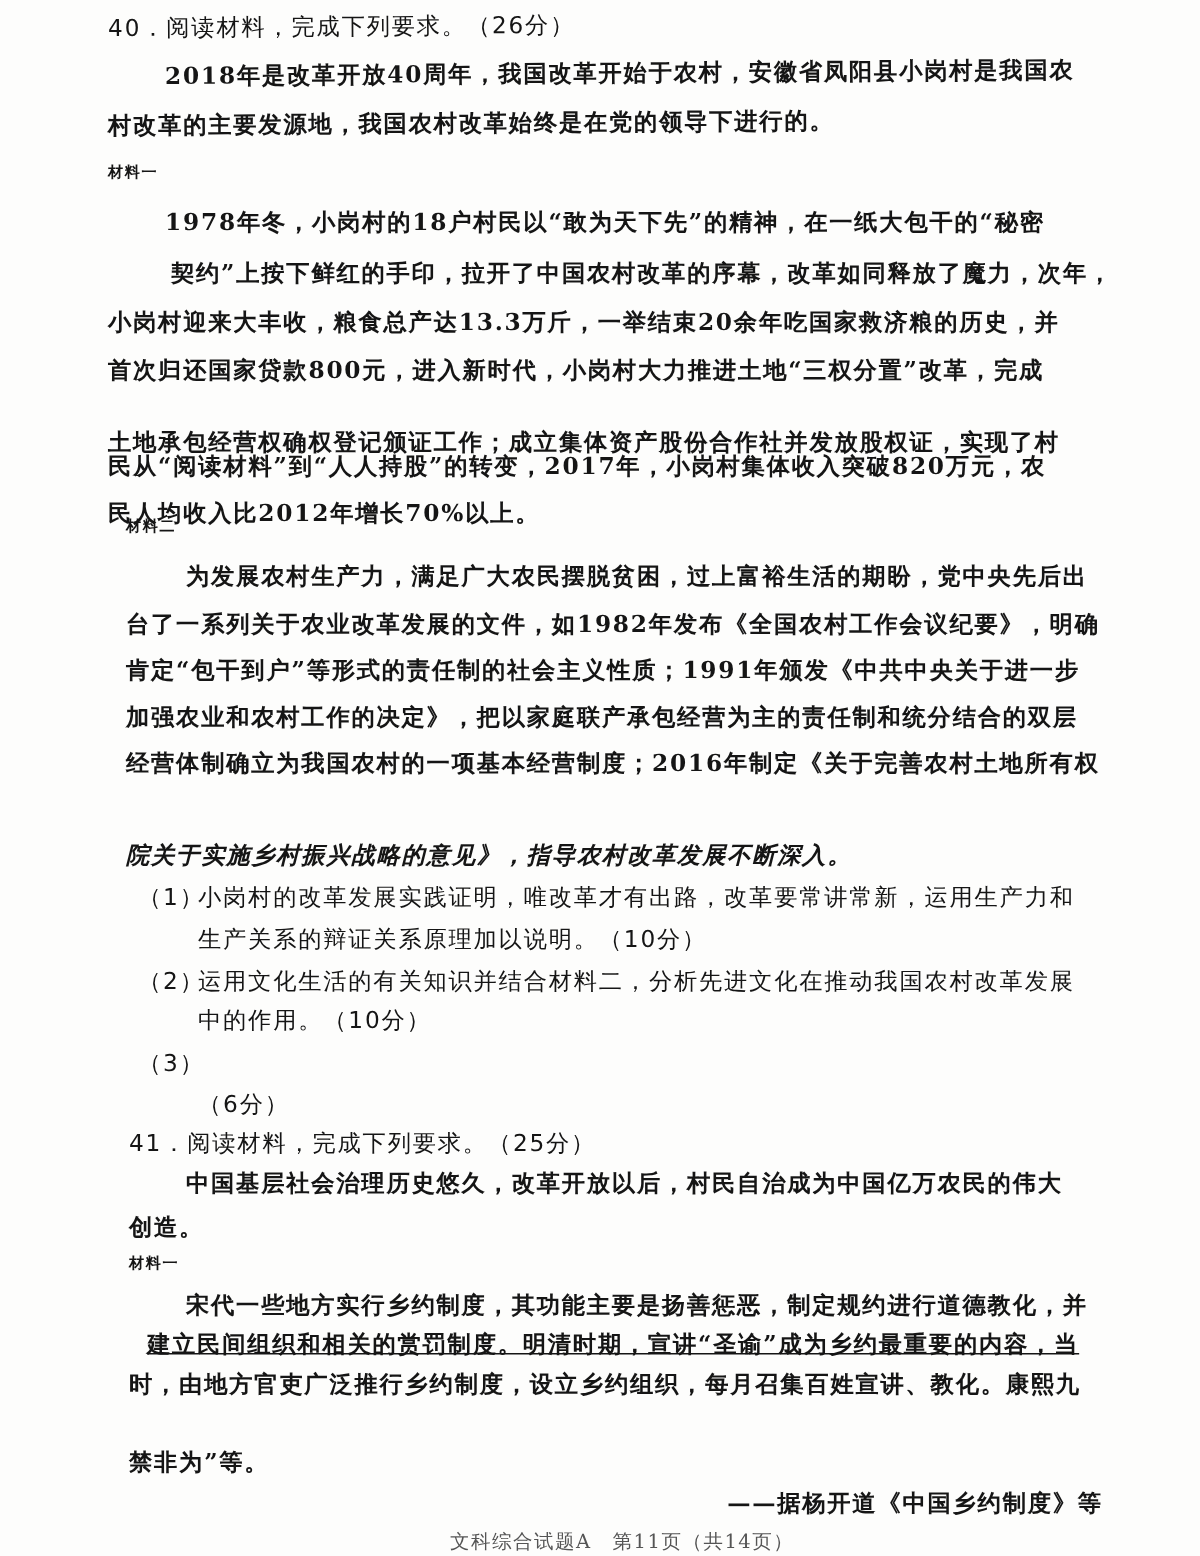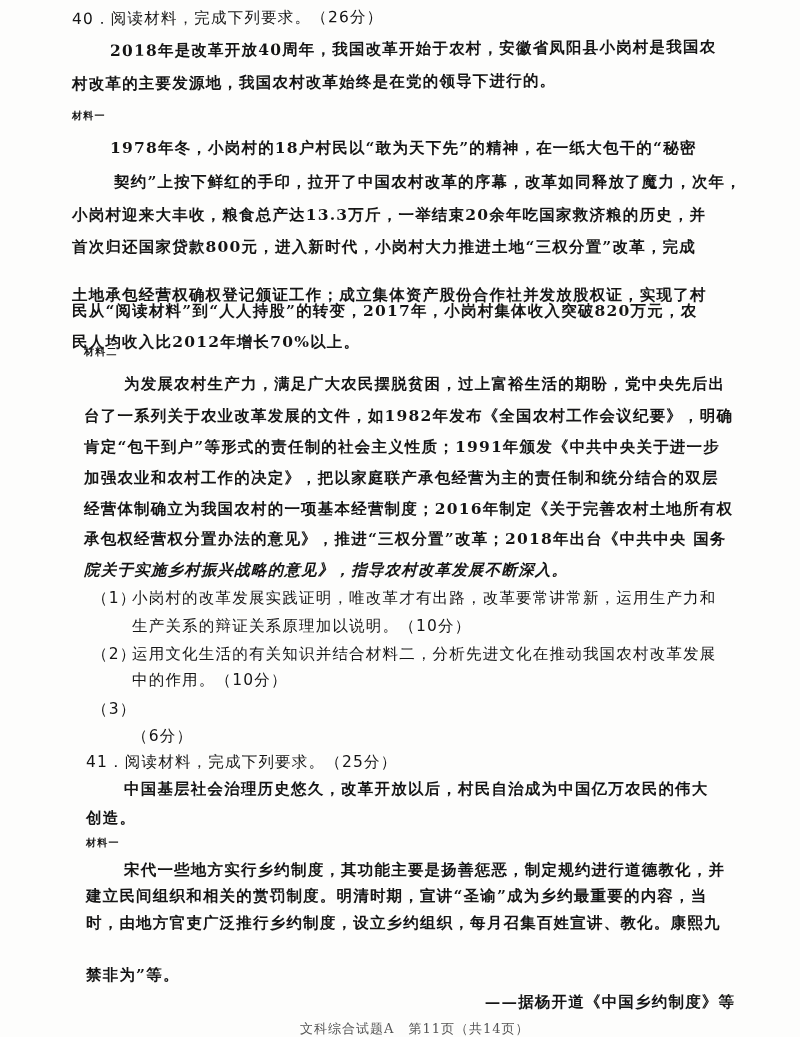--- a/index.html
+++ b/index.html
@@ -40,39 +40,38 @@
   <div class="ln bold" style="top:268px;margin-top:17px;">土地承包经营权确权登记颁证工作；成立集体资产股份合作社并发放股权证，实现了村</div>
   <div class="ln bold" style="top:301px;">民从“阅读材料”到“人人持股”的转变，2017年，小岗村集体收入突破820万元，农</div>
   <div class="ln bold" style="top:332px;">民人均收入比2012年增长70%以上。</div>
 
   <div class="ln indent bold" style="top:374px; left:124px;">为发展农村生产力，满足广大农民摆脱贫困，过上富裕生活的期盼，党中央先后出</div>
   <div class="ln sub-head" style="top:342px; left:84px;">材料二</div>
   <div class="ln bold" style="top:406px; left:84px;">台了一系列关于农业改革发展的文件，如1982年发布《全国农村工作会议纪要》，明确</div>
   <div class="ln bold" style="top:437px; left:84px;">肯定“包干到户”等形式的责任制的社会主义性质；1991年颁发《中共中央关于进一步</div>
   <div class="ln bold" style="top:468px; left:84px;">加强农业和农村工作的决定》，把以家庭联产承包经营为主的责任制和统分结合的双层</div>
   <div class="ln bold" style="top:499px; left:84px;">经营体制确立为我国农村的一项基本经营制度；2016年制定《关于完善农村土地所有权</div>
-  <div class="ln bold" style="top:529px; left:84px;">承包权经营权分置办法的意见》，推进“三权分置”改革；2018年出台《中共中央 国务</div>
   <div class="ln bold" style="top:560px; left:84px;font-style:italic;">院关于实施乡村振兴战略的意见》，指导农村改革发展不断深入。</div>
 
   <div class="ln sans" style="top: 588.453px; left: 92px;">（1）</div>
   <div class="ln sans" style="top: 588.453px; left: 132px; width: 620px;">小岗村的改革发展实践证明，唯改革才有出路，改革要常讲常新，运用生产力和</div>
   <div class="ln sans" style="top: 616.068px; left: 132px;">生产关系的辩证关系原理加以说明。（10分）</div>
 
   <div class="ln sans" style="top: 643.684px; left: 92px;">（2）</div>
   <div class="ln sans" style="top: 643.684px; left: 132px; width: 620px;">运用文化生活的有关知识并结合材料二，分析先进文化在推动我国农村改革发展</div>
   <div class="ln sans" style="top: 670.463px; left: 132px;">中的作用。（10分）</div>
 
   <div class="ln sans" style="top: 698.916px; left: 92px;">（3）</div>
   <div class="ln sans" style="top: 725.695px; left: 132px;">（6分）</div>
 
   <div class="ln sans" style="top: 752.474px; left: 86px;">41．阅读材料，完成下列要求。（25分）</div>
   <div class="ln indent bold" style="top: 779.253px; left: 124px;">中国基层社会治理历史悠久，改革开放以后，村民自治成为中国亿万农民的伟大</div>
   <div class="ln bold" style="top: 807.705px; left: 86px;">创造。</div>
 
   <div class="ln sub-head" style="top: 832.811px; left: 86px;">材料一</div>
   <div class="ln indent bold" style="top: 859.589px; left: 124px;">宋代一些地方实行乡约制度，其功能主要是扬善惩恶，制定规约进行道德教化，并</div>
-  <div class="ln bold" style="top: 886.368px; left: 86px;">建立民间组织和相关的赏罚制度。明清时期，宣讲“圣谕”成为乡约最重要的内容，当</div>
+  <div class="ln bold" style="top: 886.368px; left: 98px; text-decoration: underline;">建立民间组织和相关的赏罚制度。明清时期，宣讲“圣谕”成为乡约最重要的内容，当</div>
   <div class="ln bold" style="top: 913.147px; left: 86px;">时，由地方官吏广泛推行乡约制度，设立乡约组织，每月召集百姓宣讲、教化。康熙九</div>
   <div class="ln bold" style="top: 965.032px; left: 86px;">禁非为”等。</div>
 
   <div class="ln source" style="top: 991.811px;">——据杨开道《中国乡约制度》等</div>
   <div class="ln footer" style="top: 1018.59px;">文科综合试题A　第11页（共14页）</div>
 </div>
 
 </body></html>

